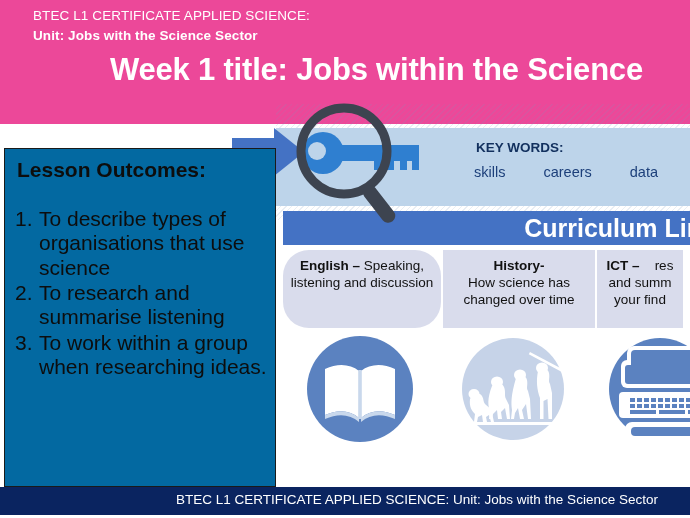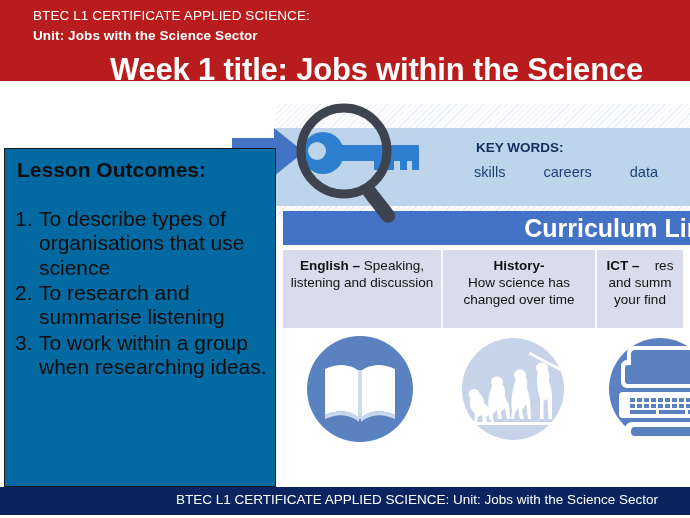--- a/index.html
+++ b/index.html
@@ -6,22 +6,22 @@
   body{
     width:690px;height:518px;overflow:hidden;
     background:#ffffff;
     font-family:"Liberation Sans", sans-serif;
     position:relative;
   }
   #slide{position:absolute;inset:0;width:690px;height:518px;overflow:hidden;background:#fff;}
 
   
   .header{
-    position:absolute;left:0;top:0;width:690px;height:81px;
-    background:#b91c1c;overflow:hidden;
+    position:absolute;left:0;top:0;width:690px;height:124px;
+    background:#ec4899;overflow:hidden;
   }
   .hdr-line1{
     position:absolute;left:33px;top:8px;
     color:#ffffff;font-size:13.5px;font-weight:400;letter-spacing:.1px;
     white-space:nowrap;
   }
   .hdr-line2{
     position:absolute;left:33px;top:28px;
     color:#ffffff;font-size:13.5px;font-weight:700;letter-spacing:.1px;
     white-space:nowrap;
@@ -104,21 +104,21 @@
     background:#d9dcec;
     margin-right:2px;
     padding:7px 4px 0 4px;
     box-sizing:border-box;
     text-align:center;
     font-size:13.5px;line-height:1.26;color:#111;
     overflow:hidden;
   }
   .cl-cell:last-child{margin-right:0;}
   .cl-cell b{font-weight:bold;}
-  .cell-eng{width:158px;}
+  .cell-eng{width:158px;border-radius:26px;}
   .cell-his{width:152px;}
   .cell-ict{width:86px;white-space:nowrap;}
   .ict-line1{display:block;}
   .ict-lbl{font-weight:bold;}
 
   
   .icon-row{
     position:absolute;left:283px;top:336px;width:407px;height:145px;z-index:3;
   }
   .icon-wrap{position:absolute;top:0;}

